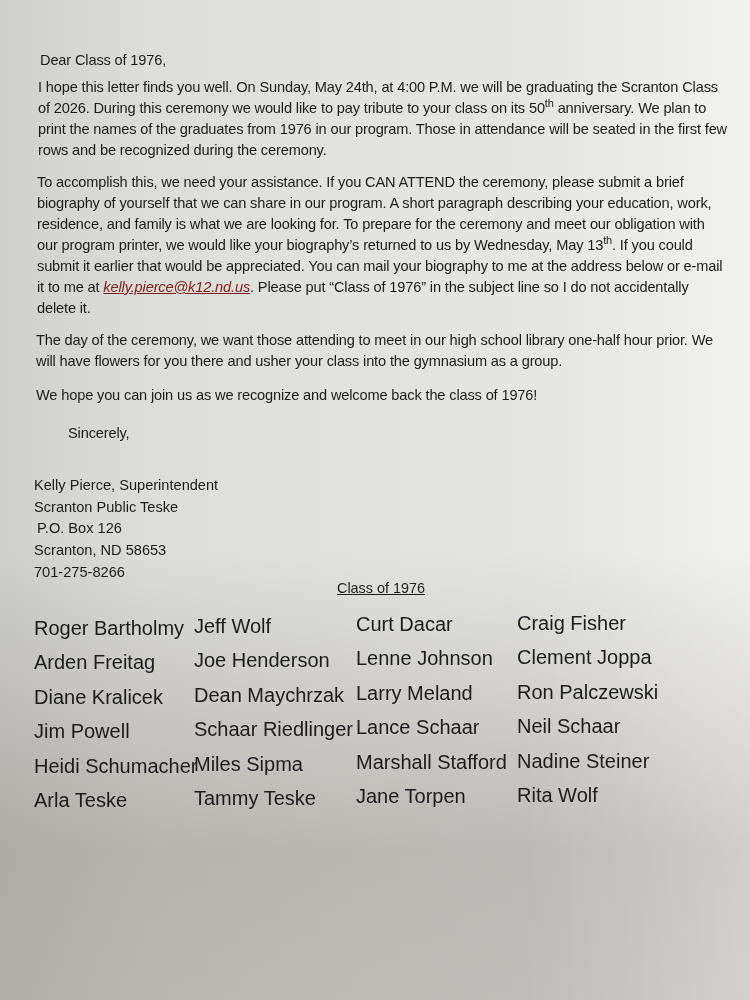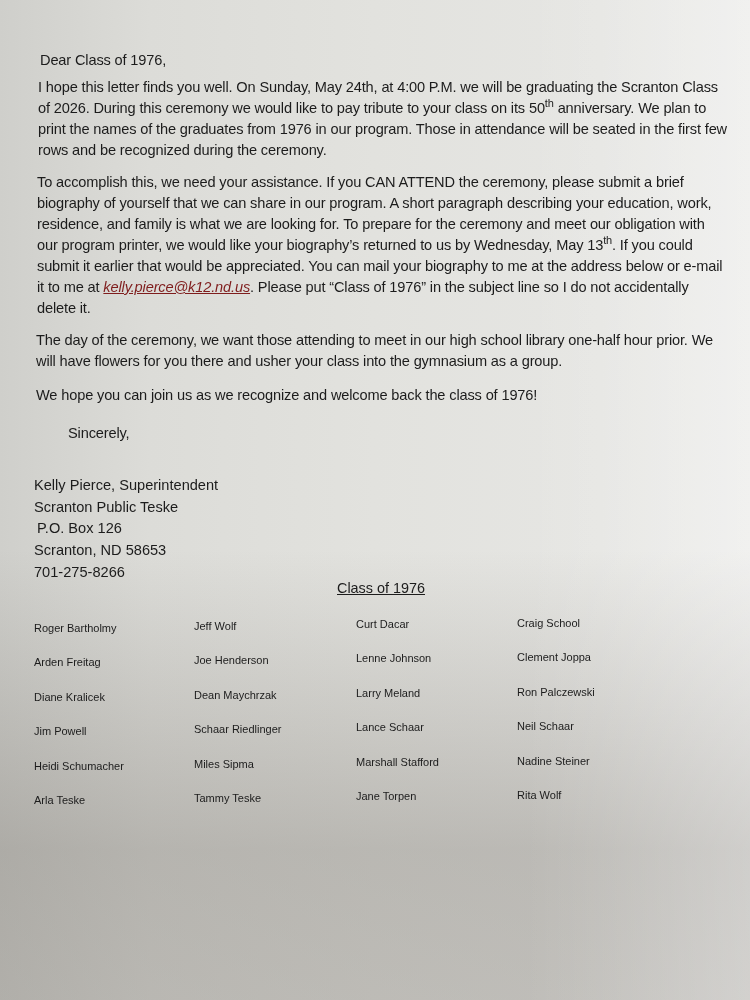--- a/index.html
+++ b/index.html
@@ -29,21 +29,21 @@
     .closing { top: 423px; left: 32px; margin-left: 32px; }
     p { margin: 0; }
     sup { font-size: 11px; line-height: 0; vertical-align: super; }
     a.email { color: #7f1d1d; text-decoration: underline; font-style: italic; }
     .sig { position: absolute; left: 30px; top: 475px; font-size: 14.6px; line-height: 21.7px; }
     .sig .indent { padding-left: 3px; }
     .class-heading {
       position: absolute; left: 333px; top: 580px;
       font-size: 14.4px; font-weight: normal; text-decoration: underline;
     }
-    .names { position: absolute; left: 0; top: 610px; width: 738px; height: 200px; font-size: 11px; }
+    .names { position: absolute; left: 0; top: 610px; width: 738px; height: 200px; font-size: 20px; }
     .col { position: absolute; top: 0; }
     .col div { height: 34.4px; line-height: 28px; }
     .c0 { left: 30px; top: 4px; }
     .c1 { left: 190px; top: 2px; }
     .c2 { left: 352px; top: 0px; }
     .c3 { left: 513px; top: -1px; }
   </style>
 </head>
 <body>
 
@@ -92,21 +92,21 @@
     </div>
     <div class="col c2">
       <div>Curt Dacar</div>
       <div>Lenne Johnson</div>
       <div>Larry Meland</div>
       <div>Lance Schaar</div>
       <div>Marshall Stafford</div>
       <div>Jane Torpen</div>
     </div>
     <div class="col c3">
-      <div>Craig School</div>
+      <div>Craig Fisher</div>
       <div>Clement Joppa</div>
       <div>Ron Palczewski</div>
       <div>Neil Schaar</div>
       <div>Nadine Steiner</div>
       <div>Rita Wolf</div>
     </div>
   </div>
 
 </div>
 

